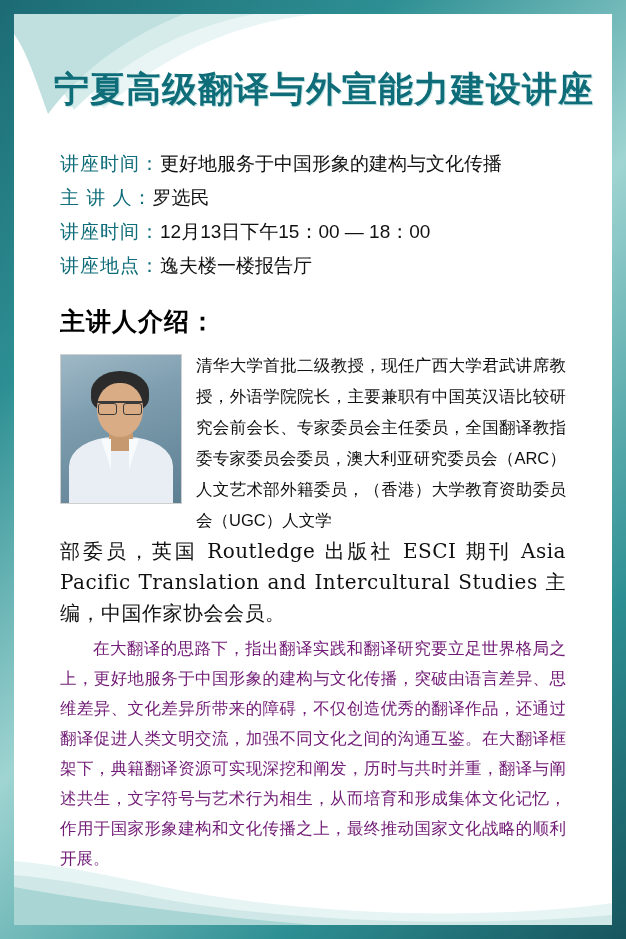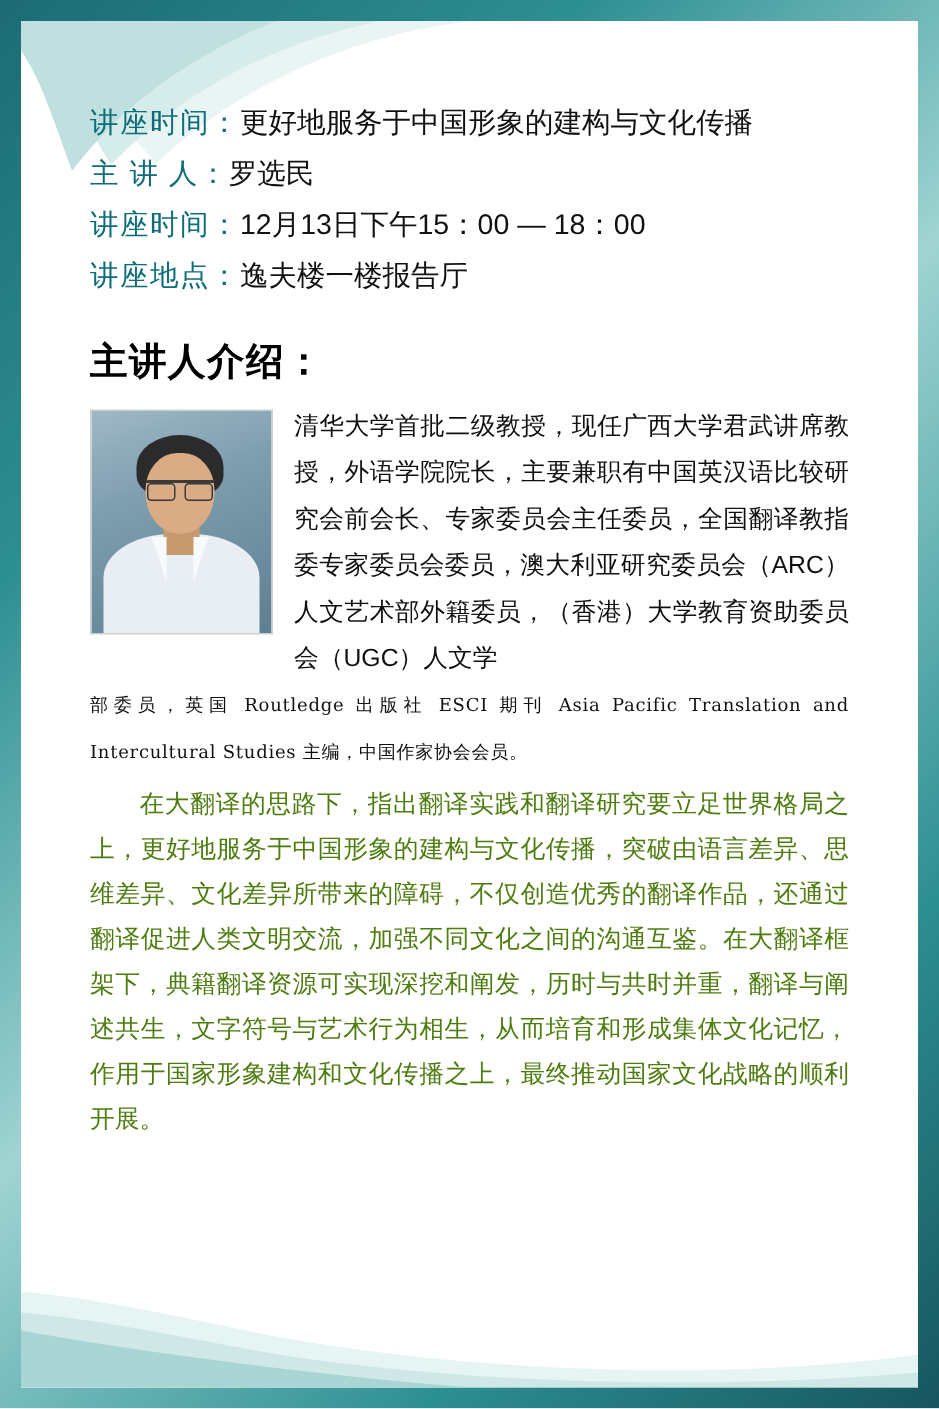--- a/index.html
+++ b/index.html
@@ -163,32 +163,32 @@
   }
   .portrait .neck {
     position: absolute;
     left: 48px; bottom: 52px;
     width: 24px; height: 20px;
     background: #c6996f;
   }
   .bio-tail {
     margin: 0 6px 0 6px;
     font-family: "DejaVu Serif", serif;
-    font-size: 12px;
+    font-size: 20px;
     line-height: 31px;
     color: #101010;
     text-align: justify;
     text-justify: inter-ideograph;
     letter-spacing: 0.5px;
   }
   .abstract {
     margin: 4px 6px 0 6px;
     font-size: 16.5px;
     line-height: 30px;
-    color: #4d7c0f;
+    color: #701a75;
     text-align: justify;
     text-justify: inter-ideograph;
     text-indent: 2em;
   }
   .clearfix::after {
     content: "";
     display: block;
     clear: both;
   }
 </style>
@@ -210,20 +210,21 @@
   <div class="wave-bl">
     <svg width="598" height="130" viewBox="0 0 598 130" xmlns="http://www.w3.org/2000/svg">
       <path d="M0,130 L598,130 L598,108 C470,126 300,120 170,96 C110,84 50,70 0,66 Z" fill="#e7f4f4"></path>
       <path d="M0,130 L598,130 L598,120 C460,132 290,128 160,106 C100,95 48,84 0,80 Z" fill="#cfe8e7"></path>
       <path d="M0,130 L300,130 C200,122 90,108 0,92 Z" fill="#a9d6d4"></path>
     </svg>
   </div>
 
   <div class="content">
 
+    <h1 class="main-title">宁夏高级翻译与外宣能力建设讲座</h1>
 
     <div class="info-block">
       <div class="info-row">
         <span class="info-label">讲座时间：</span><span class="info-value">更好地服务于中国形象的建构与文化传播</span>
       </div>
       <div class="info-row">
         <span class="info-label">主 讲 人：</span><span class="info-value">罗选民</span>
       </div>
       <div class="info-row">
         <span class="info-label">讲座时间：</span><span class="info-value">12月13日下午15：00 — 18：00</span>

